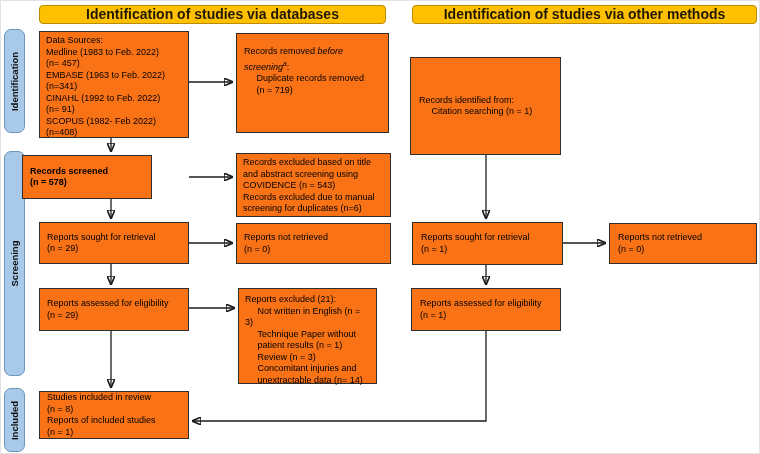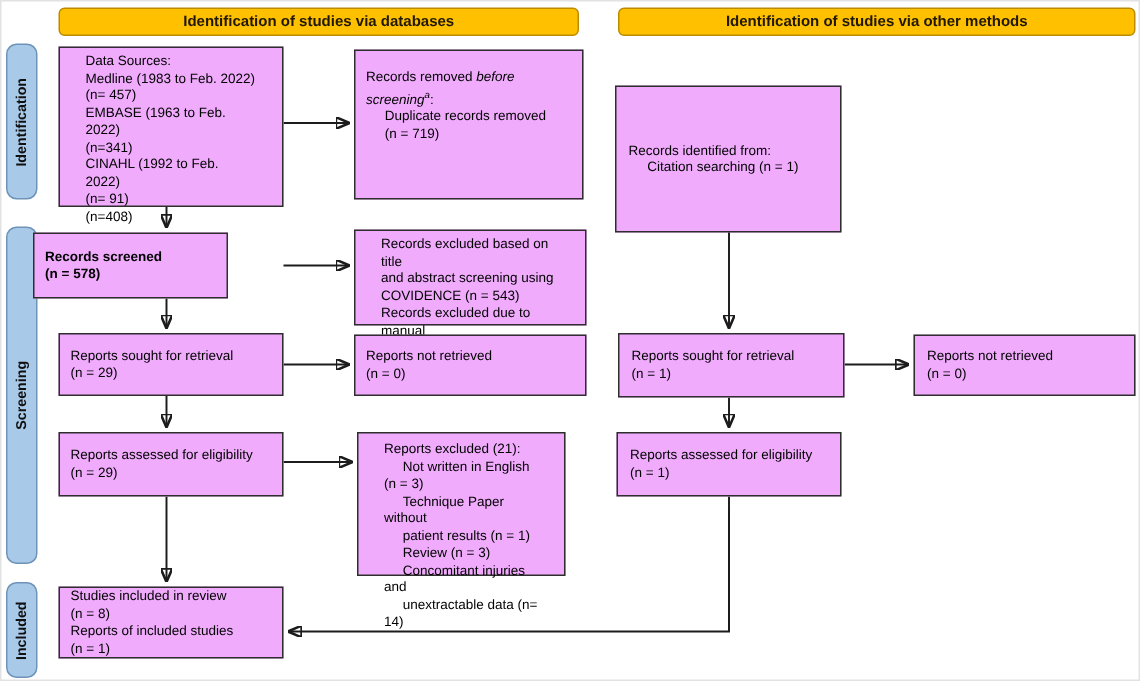--- a/index.html
+++ b/index.html
@@ -14,22 +14,22 @@
     overflow: hidden;
   }
 
   
   .hdr {
     position: absolute;
     height: 19px;
     background: #FFC000;
     border: 1px solid #BC8C00;
     border-radius: 4px;
-    display: flex; align-items: center; justify-content: center;
-    font-size: 10px; font-weight: bold; color: #201800;
+    display: flex; justify-content: center;
+    font-size: 14px; font-weight: bold; color: #201800;
     box-sizing: border-box;
   }
   .hdr-left  { left: 38px;  top: 4px; width: 347px; }
   .hdr-right { left: 411px; top: 4px; width: 345px; }
 
   
   .pill {
     position: absolute;
     left: 3px; width: 21px;
     background: #A9C9E8;
@@ -43,25 +43,25 @@
     white-space: nowrap;
     font-size: 9.5px; font-weight: bold; color: #101010;
   }
   .pill-identification { top: 28px;  height: 104px; }
   .pill-screening      { top: 150px; height: 225px; }
   .pill-included       { top: 387px; height: 64px;  }
 
   
   .box {
     position: absolute;
-    background: #f0abfc;
+    background: #f97316;
     border: 1.4px solid #2e2e2e;
     box-sizing: border-box;
     font-size: 9px; line-height: 11.5px; color: #000;
-    padding: 3px 17px;
+    padding: 3px 6px;
   }
   .ln { white-space: pre-wrap; }
   .center-v { display: flex; flex-direction: column; justify-content: center; }
 
   .b-datasources { left: 38px;  top: 30px;  width: 150px; height: 107px; }
   .b-removed     { left: 235px; top: 32px;  width: 153px; height: 100px; padding-top: 12px; padding-left: 7px; }
   .b-identified  { left: 409px; top: 32px;  width: 151px; height: 98px;  padding-left: 8px; margin-top: 24px; }
 
   .b-screened       { left: 21px;  top: 154px; width: 130px; height: 44px; padding-left: 7px; font-weight: bold; }
   .b-excl-screening { left: 235px; top: 152px; width: 155px; height: 64px; }
@@ -132,20 +132,21 @@
   </svg>
 
   <div class="box b-datasources">
       <div class="ln">Data Sources:</div>
       <div class="ln">Medline (1983 to Feb. 2022)</div>
       <div class="ln">(n= 457)</div>
       <div class="ln">EMBASE (1963 to Feb. 2022)</div>
       <div class="ln">(n=341)</div>
       <div class="ln">CINAHL (1992 to Feb. 2022)</div>
       <div class="ln">(n= 91)</div>
+      <div class="ln">SCOPUS (1982- Feb 2022)</div>
       <div class="ln">(n=408)</div>
     </div>
 
   <div class="box b-removed">
     <div class="rich"><span>Records removed </span><i>before screening</i><sup>a</sup><span>:</span></div>
     <div>
         <div class="ln">     Duplicate records removed</div>
         <div class="ln">     (n = 719)</div>
       </div>
   </div>

